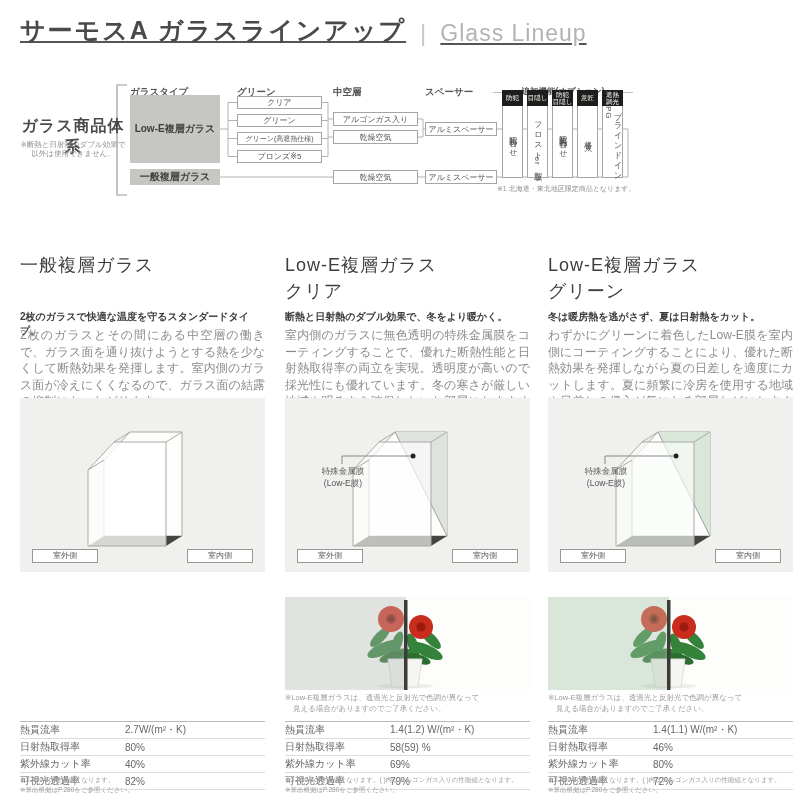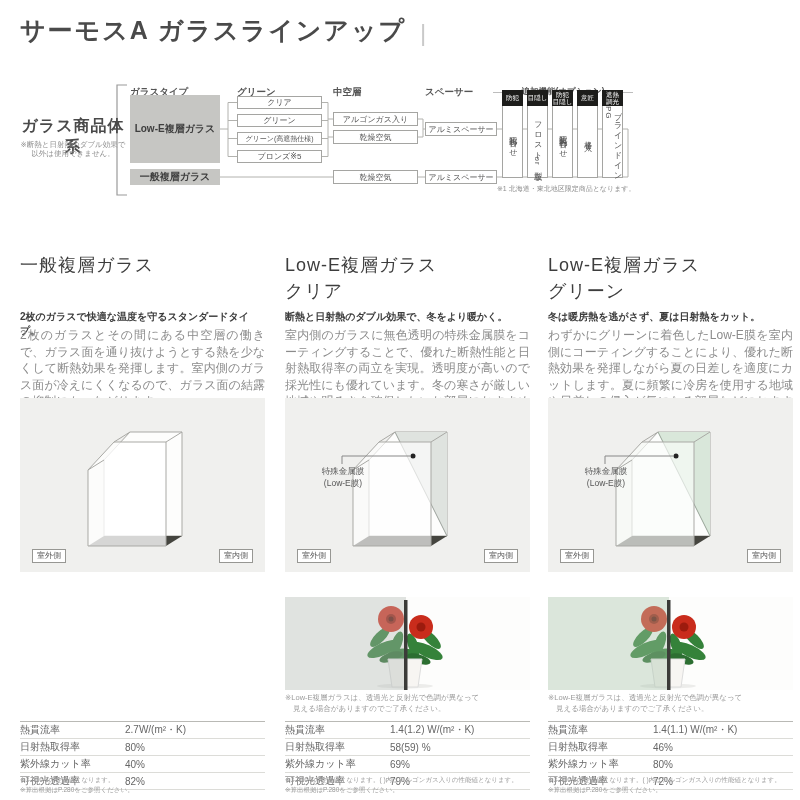--- a/index.html
+++ b/index.html
@@ -1,21 +1,21 @@
 <!DOCTYPE html>
 <html><head>
 <meta charset="utf-8">
 <style>
   * { margin:0; padding:0; box-sizing:border-box; }
   html,body { width:800px; height:800px; background:#fff;
     font-family:"Liberation Sans","DejaVu Sans",sans-serif; color:#555; }
   .page { position:relative; width:800px; height:800px; overflow:hidden; background:#fff; }
 
   
-  .hdr { position:absolute; left:20px; top:14px; display:flex; align-items:flex-end; gap:14px; }
+  .hdr { position:absolute; left:20px; top:14px; display:flex; align-items:flex-end; gap:14px;text-decoration:underline; }
   .hdr-jp { font-size:25px; font-weight:600; color:#4a4a4a; letter-spacing:2px; }
   .hdr-div { font-size:24px; font-weight:300; color:#c9c9c9; }
   .hdr-en { font-size:23px; font-weight:300; color:#b3b3b3; letter-spacing:1px; }
 
   
   .fc { position:absolute; left:0; top:78px; width:800px; height:135px; }
   .fc-lines { position:absolute; left:0; top:0; width:800px; height:135px; }
   .fc-seclabel { position:absolute; left:14px; top:38px; width:118px; text-align:center;
     font-size:16px; font-weight:700; color:#4a4a4a; letter-spacing:1px; }
   .fc-secnote { position:absolute; left:10px; top:62px; width:126px; text-align:center;
@@ -42,21 +42,21 @@
   .col { position:absolute; top:240px; width:245px; height:560px; }
   .col-title { position:absolute; top:12px; left:0; font-weight:500; color:#3d3d3d;
     font-size:18px; line-height:26px; letter-spacing:1px; }
   .col-title span { display:block; }
   .col-lead { position:absolute; top:70px; left:0; width:245px; font-size:10px; font-weight:700; color:#3d3d3d; }
   .col-body { position:absolute; top:87px; left:0; width:245px; font-size:12px; color:#8b8b8b;
     line-height:16.5px; text-align:justify; }
   .diagram { position:absolute; top:158px; left:0; width:245px; height:174px; background:#f0f0ee; }
   .pane-svg { position:absolute; left:0; top:0; }
   .side-label { position:absolute; bottom:9px; background:#fff; border:1px solid #979793;
-    font-size:8px; color:#555; padding:1px 4px; line-height:10px; }
+    font-size:8px; color:#555; padding:1px 20px; line-height:10px; }
   .side-label.out { left:12px; }
   .side-label.in { right:12px; }
   .film-label { position:absolute; left:18px; top:67px; width:80px; text-align:center;
     font-size:8.5px; color:#555; line-height:12px; }
   .photo { position:absolute; top:357px; left:0; width:245px; height:93px; background:#fdfdfc; }
   .photo-note { position:absolute; top:453px; left:0; width:245px; font-size:7.5px; color:#9a9a9a; line-height:10.5px; }
   .photo-note .pn2 { padding-left:8px; }
   .spec { position:absolute; top:481px; left:0; width:245px; border-collapse:collapse;
     border-top:1px solid #b9b9b5; }
   .spec td { border-bottom:1px solid #dcdcd8; font-size:10px; color:#666; height:12px; padding:1px 0; }
@@ -64,20 +64,21 @@
   .tnotes { position:absolute; top:535px; left:0; width:245px; font-size:6.5px; color:#9a9a9a; line-height:9.5px; }
 </style>
 </head>
 <body>
 
 <div class="page">
 
   <header class="hdr">
     <span class="hdr-jp">サーモスA ガラスラインアップ</span>
     <span class="hdr-div">|</span>
+    <span class="hdr-en">Glass Lineup</span>
   </header>
 
   <section class="fc">
     <svg class="fc-lines" width="800" height="135" viewBox="0 0 800 135">
       <path d="M127,7 H117 V117 H127" fill="none" stroke="#9a9a9a" stroke-width="1.2"></path>
       <path d="M220,51 H228 M228,24.5 V78.5 M228,24.5 H237 M228,42.5 H237 M228,60.5 H237 M228,78.5 H237
                M322,24.5 H328 M322,42.5 H328 M322,60.5 H328 M322,78.5 H328 M328,24.5 V78.5
                M328,41 H333 M328,59 H333
                M418,41 H423 M418,59 H423 M423,41 V59 M423,51 H425
                M497,51 H502 M522,51 H527 M547,51 H552 M572,51 H577 M597,51 H602

